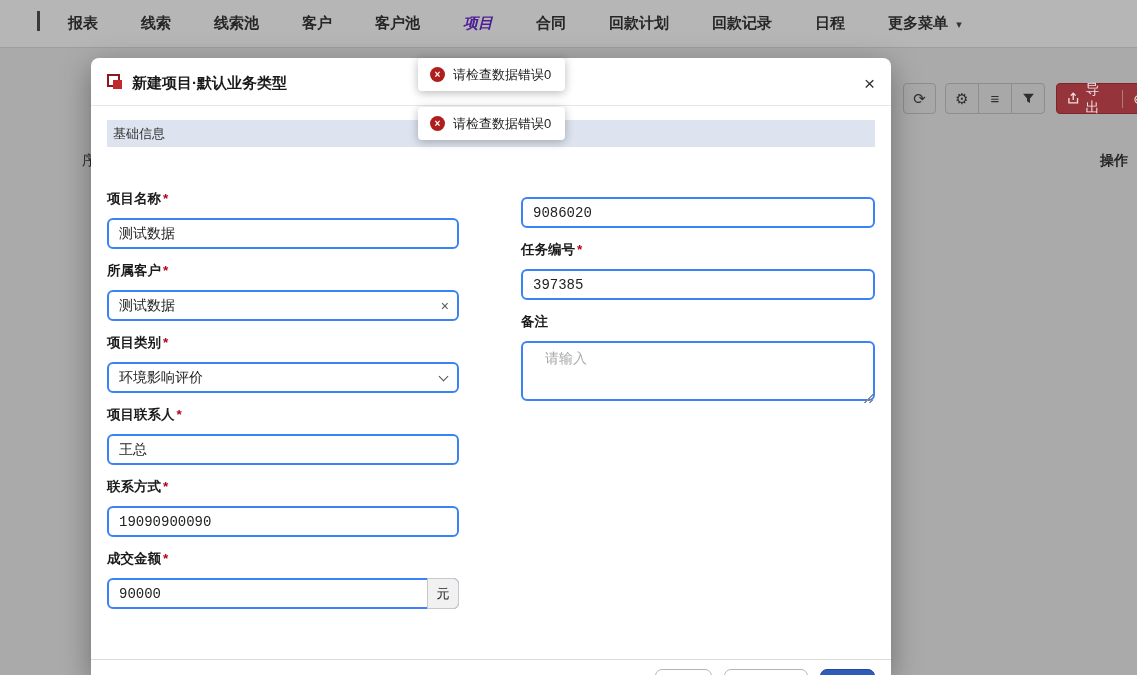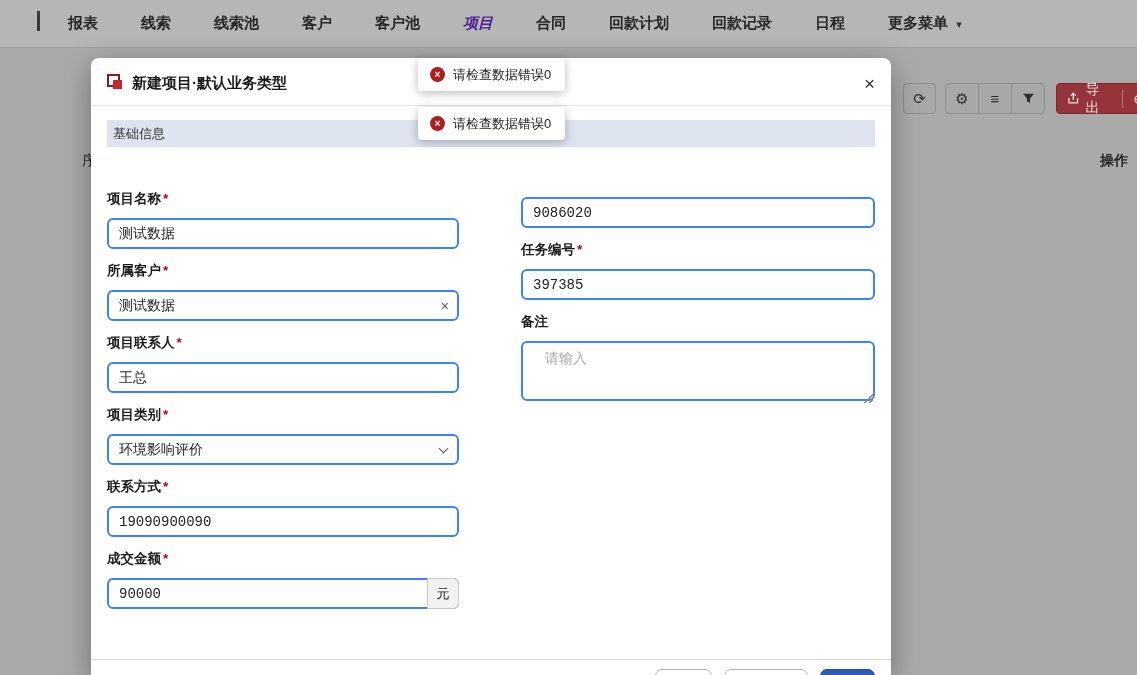--- a/index.html
+++ b/index.html
@@ -209,36 +209,36 @@
             <span>所属客户</span><span class="req">*</span>
           </div>
           <div class="control">
             <input value="测试数据" style="">
             <span class="clear-x">×</span>
           </div>
         </div>
 
         <div class="field">
           <div class="f-label">
-            <span>项目联系人</span><span class="req">*</span>
-          </div>
-          <div class="control">
-            <input value="王总" style="">
-          </div>
-        </div>
-
-        <div class="field">
-          <div class="f-label">
             <span>项目类别</span><span class="req">*</span>
           </div>
           <div class="control">
             <div class="fake-select">
               <span>环境影响评价</span>
             </div>
             <span class="chevron"></span>
+          </div>
+        </div>
+
+        <div class="field">
+          <div class="f-label">
+            <span>项目联系人</span><span class="req">*</span>
+          </div>
+          <div class="control">
+            <input value="王总" style="">
           </div>
         </div>
 
         <div class="field">
           <div class="f-label">
             <span>联系方式</span><span class="req">*</span>
           </div>
           <div class="control">
             <input value="19090900090" style="">
           </div>

